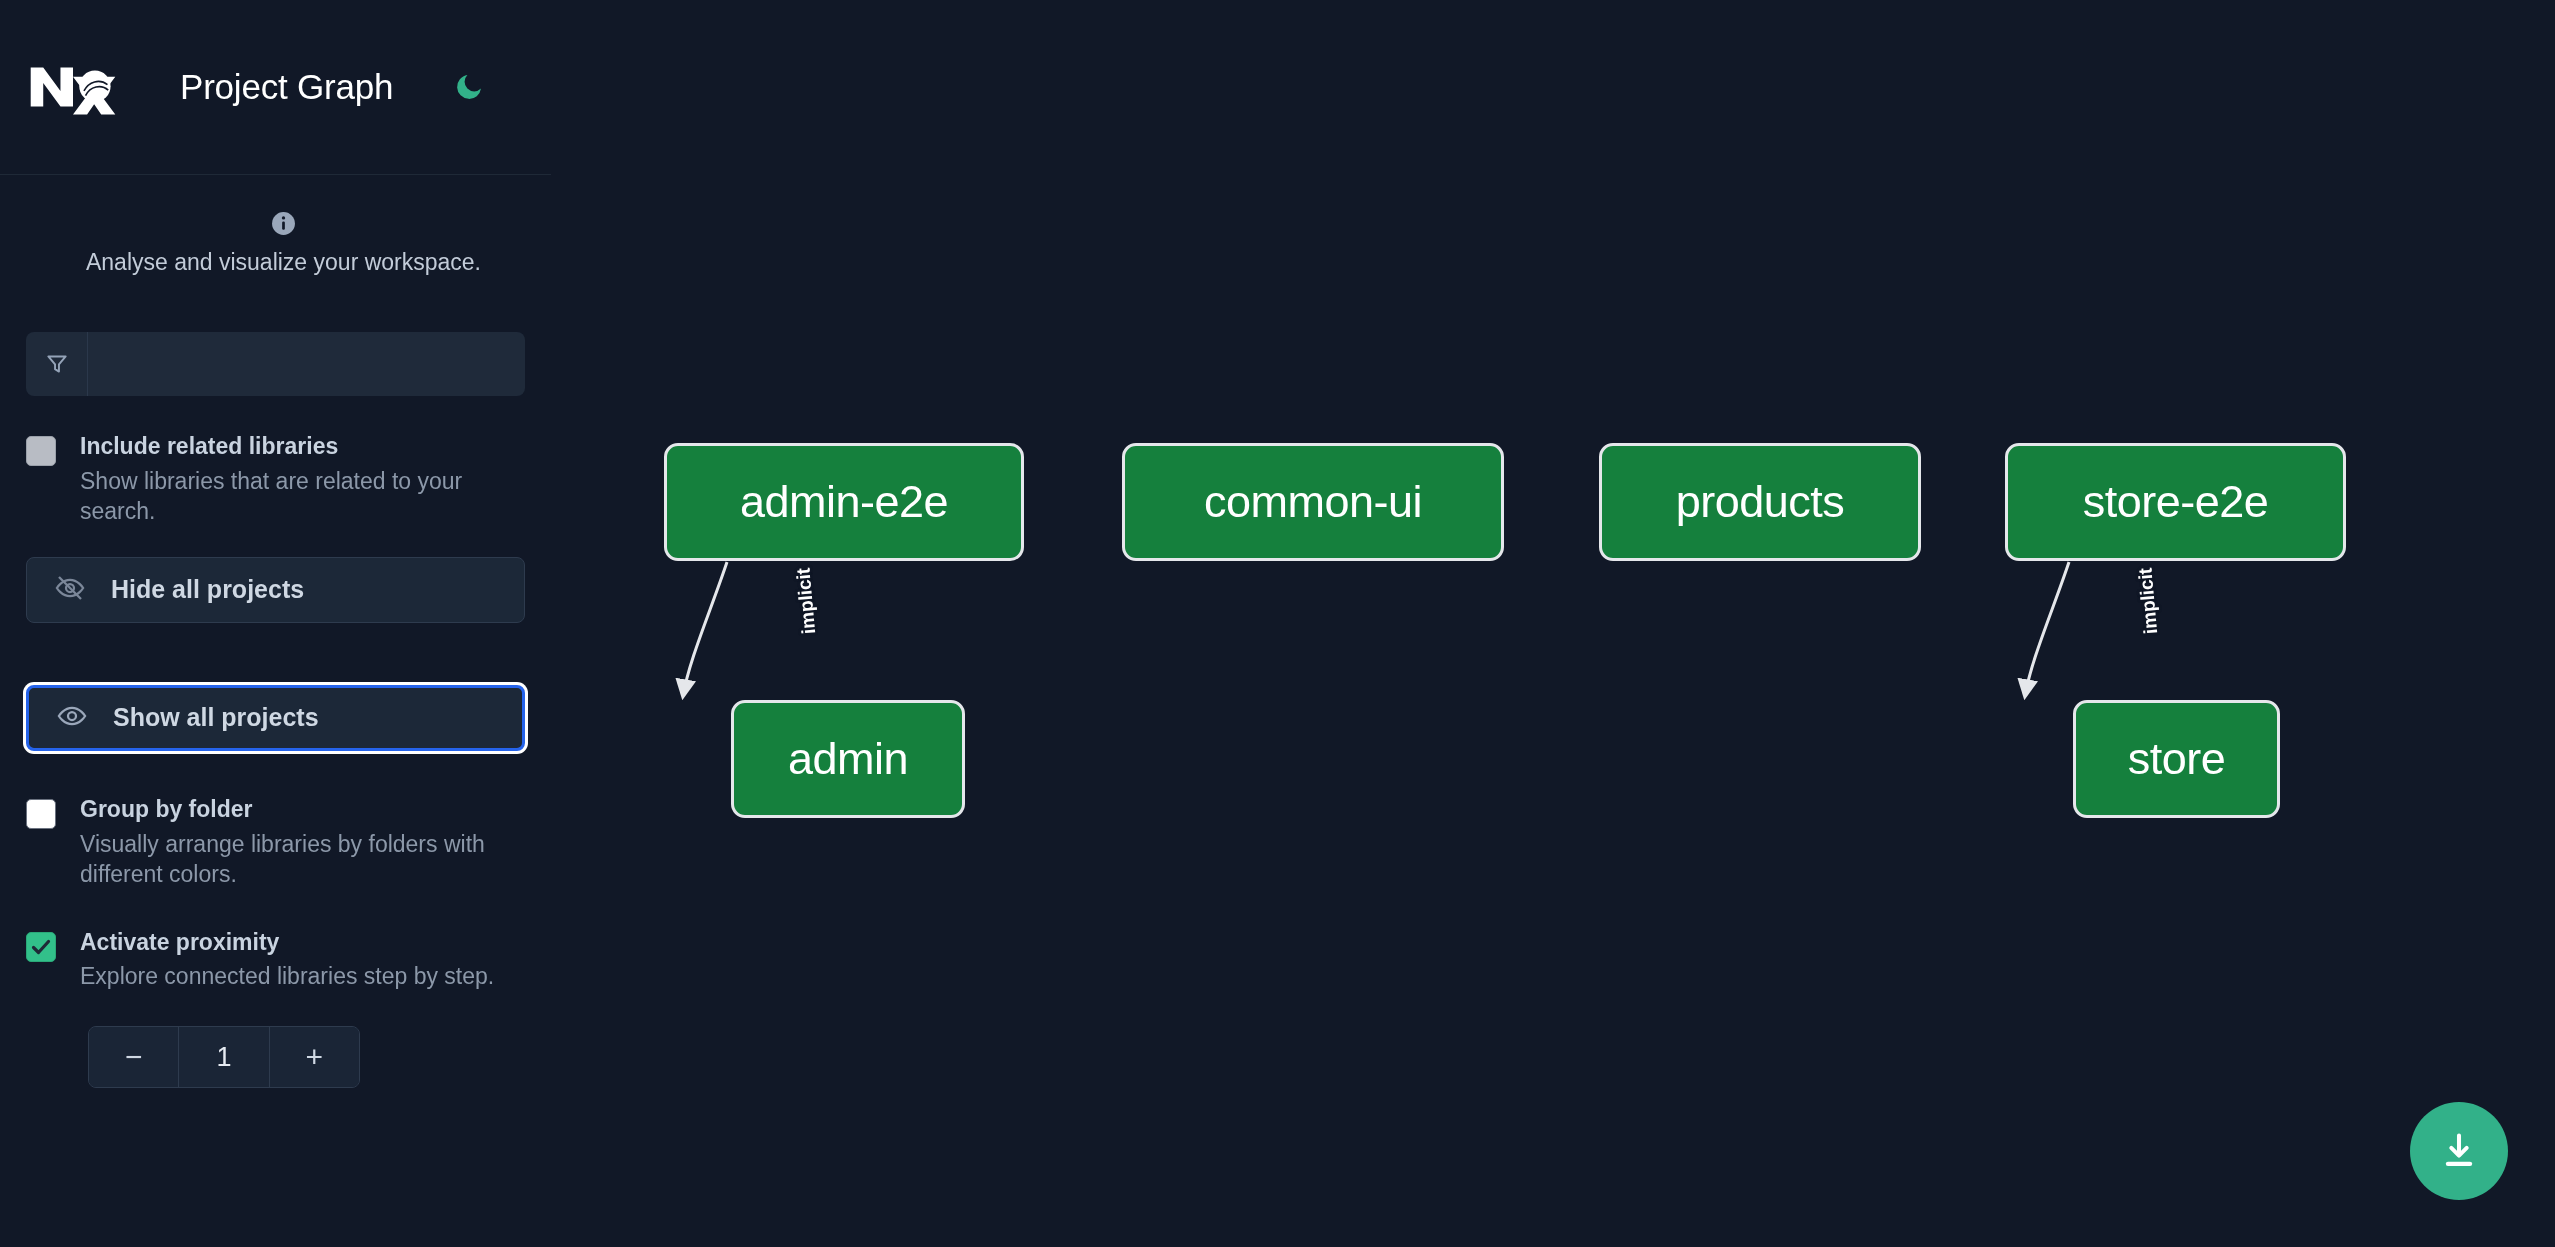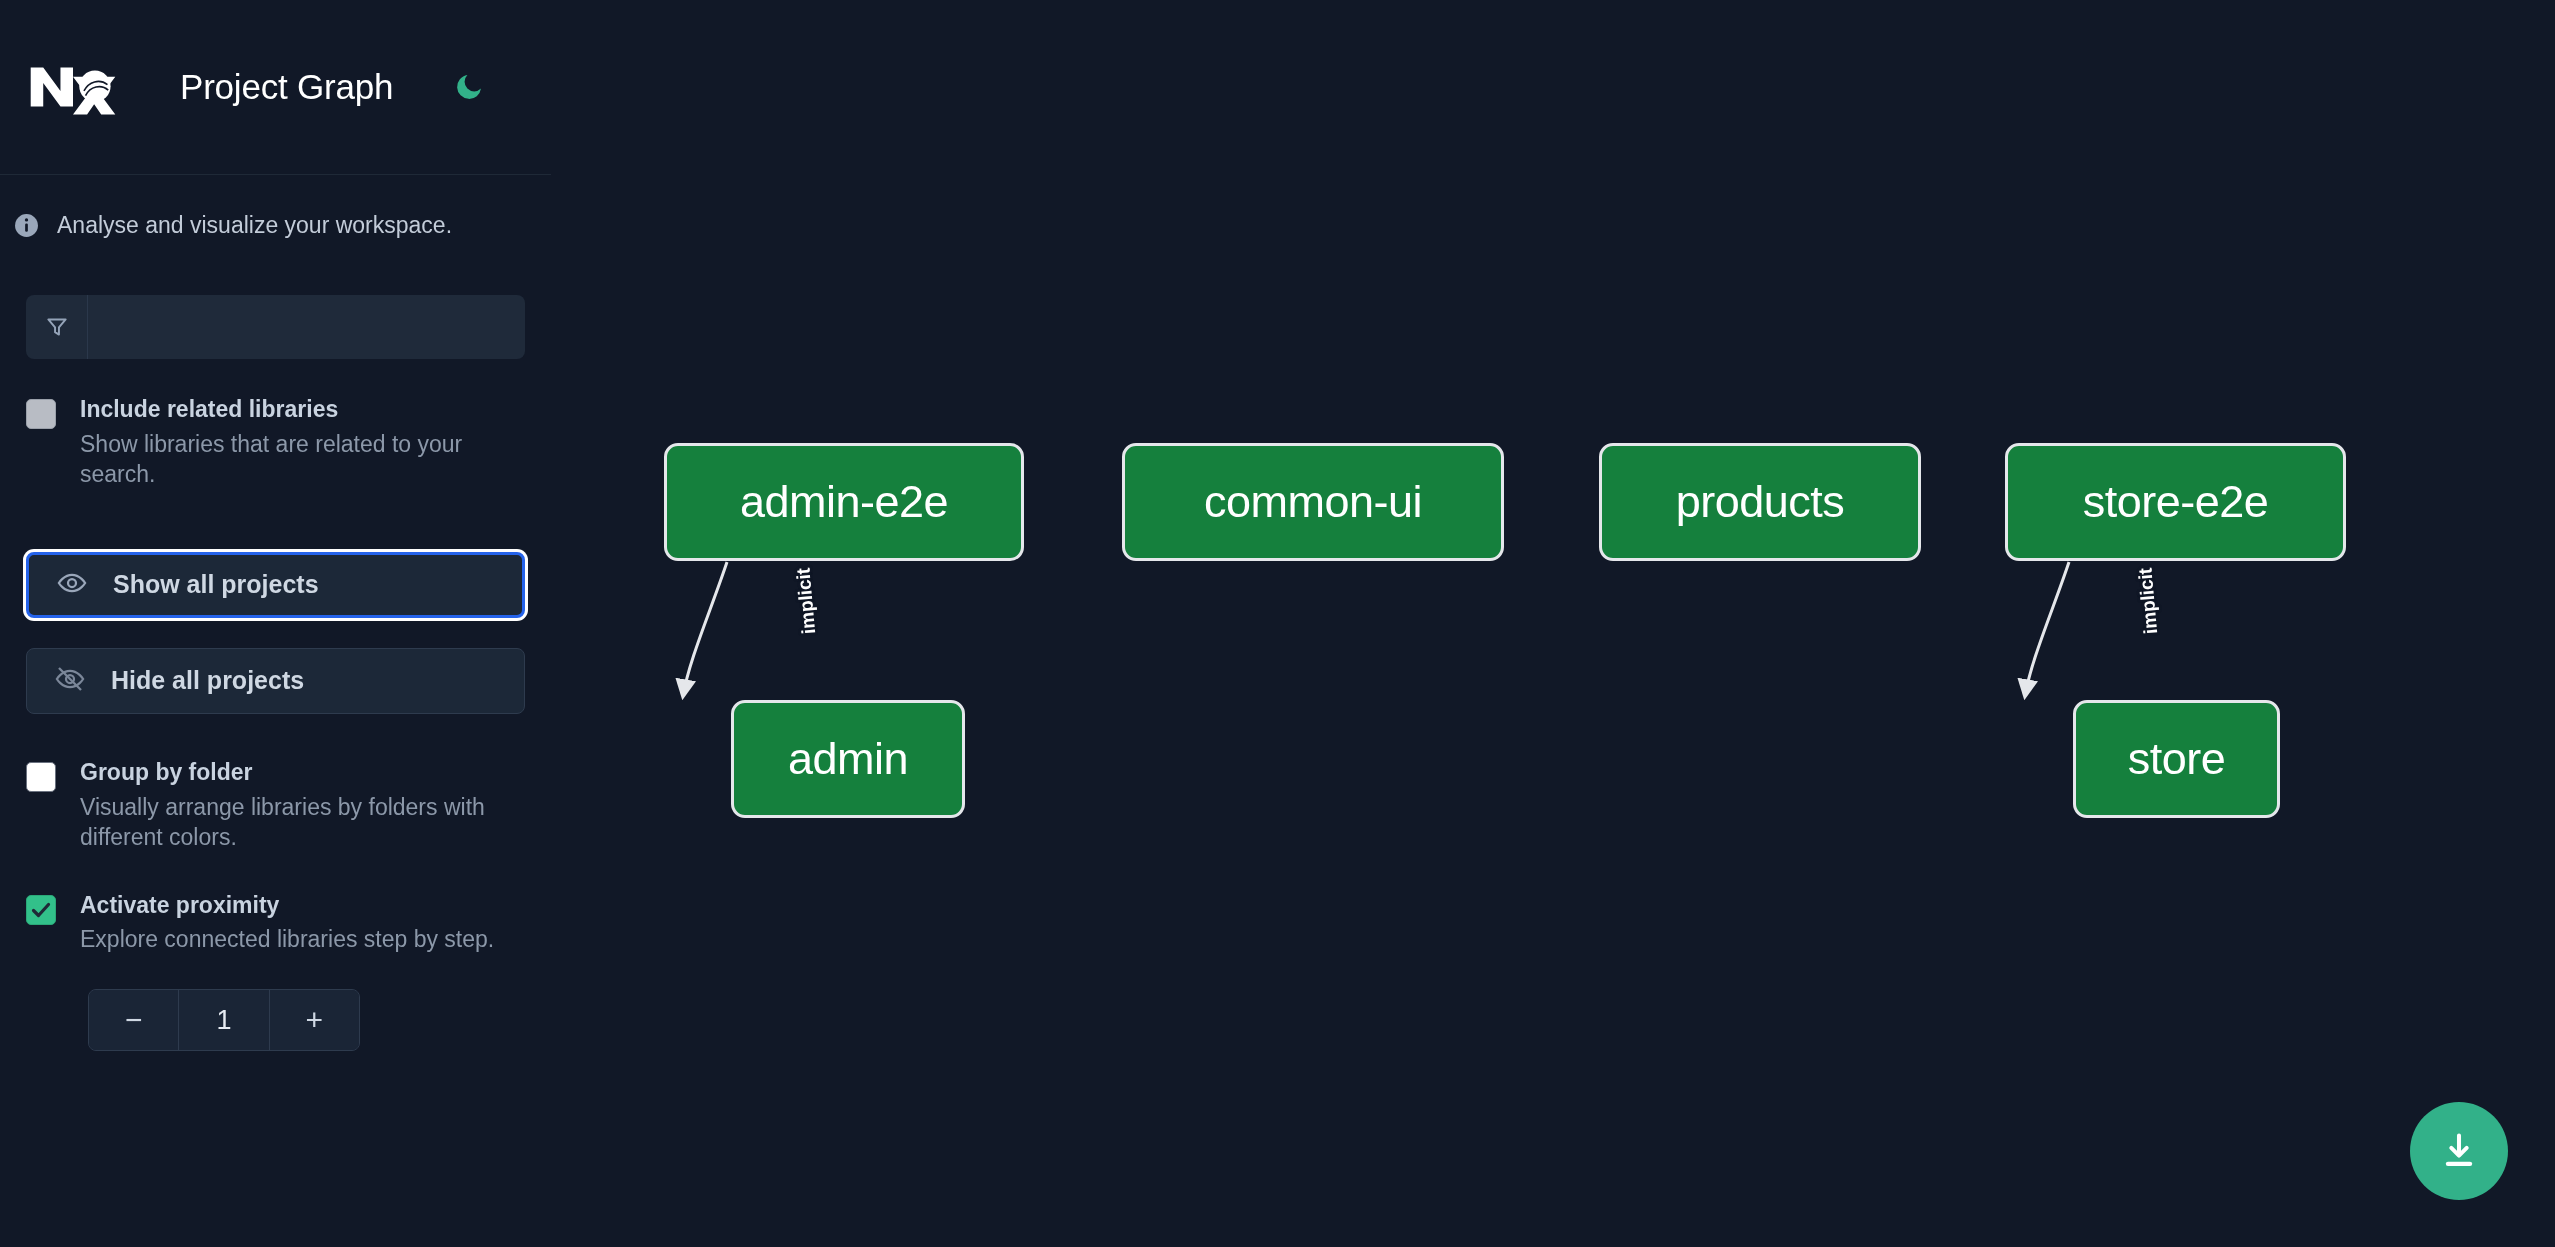--- a/index.html
+++ b/index.html
@@ -33,22 +33,23 @@
     letter-spacing: -0.2px; white-space: nowrap;
   }
   .theme-toggle {
     margin-left: 32px; width: 40px; height: 40px;
     display: flex; align-items: center; justify-content: center;
     cursor: pointer;
   }
 
   .blurb {
     display: flex; align-items: center;
-    padding: 36px 26px 0 14px;
-    gap: 18px;
+    padding: 36px 26px 0 42px;
+    gap: 12px;
+    flex-direction: column;
   }
   .info-icon { flex: 0 0 25px; width: 25px; height: 25px; }
   .blurb-text { font-size: 23px; color: #c3ccd9; line-height: 1.3; }
 
   .filter-box {
     margin: 54px 26px 0 26px;
     height: 64px;
     display: flex; align-items: stretch;
     background: #1f2a3a;
     border-radius: 8px;
@@ -211,39 +212,39 @@
     <div class="check-row">
       <span class="cb">
         <span class="cbox grey"></span>
       </span>
       <span>
         <div class="chk-title">Include related libraries</div>
         <div class="chk-desc">Show libraries that are related to your search.</div>
       </span>
     </div>
 
-    <div class="btn" id="btn-show">
-      <span>
-        <svg viewBox="0 0 24 24" width="30" height="30" aria-hidden="true">
-          <path fill="none" stroke="#9aa7ba" stroke-width="1.8" d="M1.5 12S5.5 5.5 12 5.5 22.5 12 22.5 12 18.5 18.5 12 18.5 1.5 12 1.5 12z"></path>
-          <circle cx="12" cy="12" r="3.2" fill="none" stroke="#9aa7ba" stroke-width="1.8"></circle>
-        </svg>
-      </span>
-      <span class="btn-label">Show all projects</span>
-    </div>
-
     <div class="btn" id="btn-hide">
       <span>
         <svg viewBox="0 0 24 24" width="30" height="30" aria-hidden="true">
           <path fill="none" stroke="#7b8799" stroke-width="1.8" d="M1.5 12S5.5 5.5 12 5.5 22.5 12 22.5 12 18.5 18.5 12 18.5 1.5 12 1.5 12z"></path>
           <circle cx="12" cy="12" r="3.2" fill="none" stroke="#7b8799" stroke-width="1.8"></circle>
           <line x1="3.2" y1="3.2" x2="20.8" y2="20.8" stroke="#7b8799" stroke-width="1.9"></line>
         </svg>
       </span>
       <span class="btn-label">Hide all projects</span>
+    </div>
+
+    <div class="btn" id="btn-show">
+      <span>
+        <svg viewBox="0 0 24 24" width="30" height="30" aria-hidden="true">
+          <path fill="none" stroke="#9aa7ba" stroke-width="1.8" d="M1.5 12S5.5 5.5 12 5.5 22.5 12 22.5 12 18.5 18.5 12 18.5 1.5 12 1.5 12z"></path>
+          <circle cx="12" cy="12" r="3.2" fill="none" stroke="#9aa7ba" stroke-width="1.8"></circle>
+        </svg>
+      </span>
+      <span class="btn-label">Show all projects</span>
     </div>
 
     <div class="check-row" style="margin-top:44px;">
       <span class="cb">
         <span class="cbox white"></span>
       </span>
       <span>
         <div class="chk-title">Group by folder</div>
         <div class="chk-desc">Visually arrange libraries by folders with different colors.</div>
       </span>

